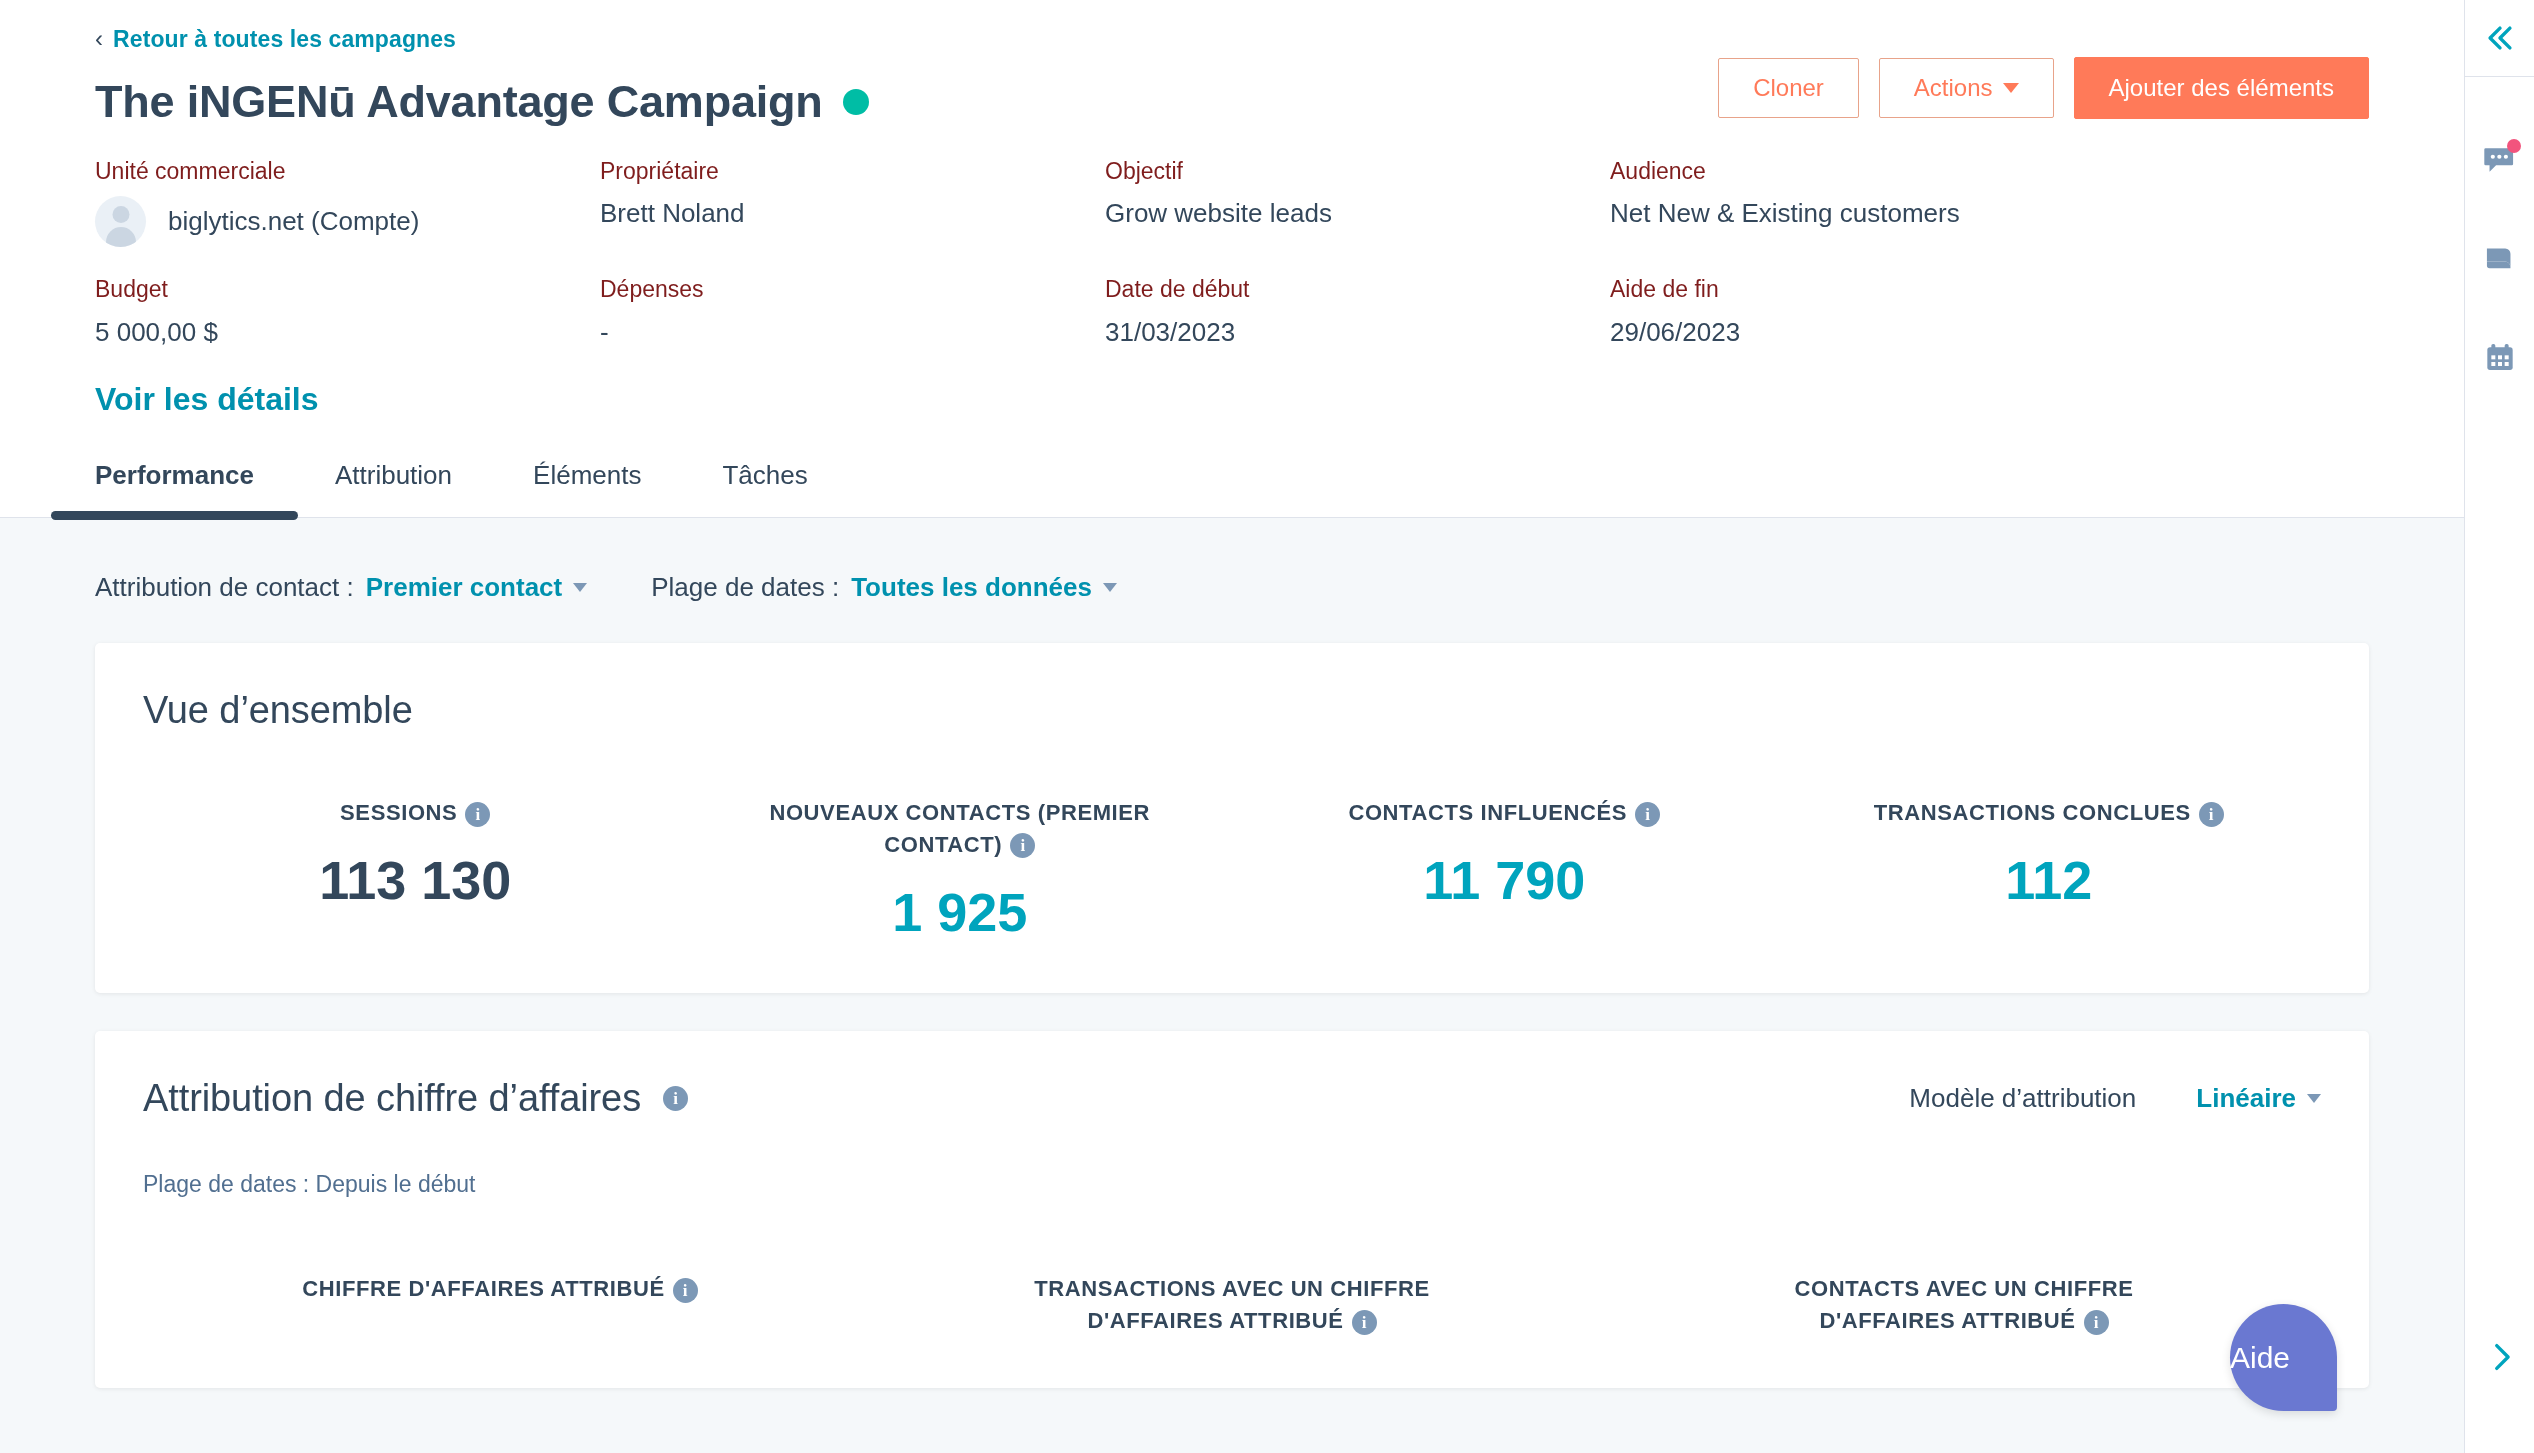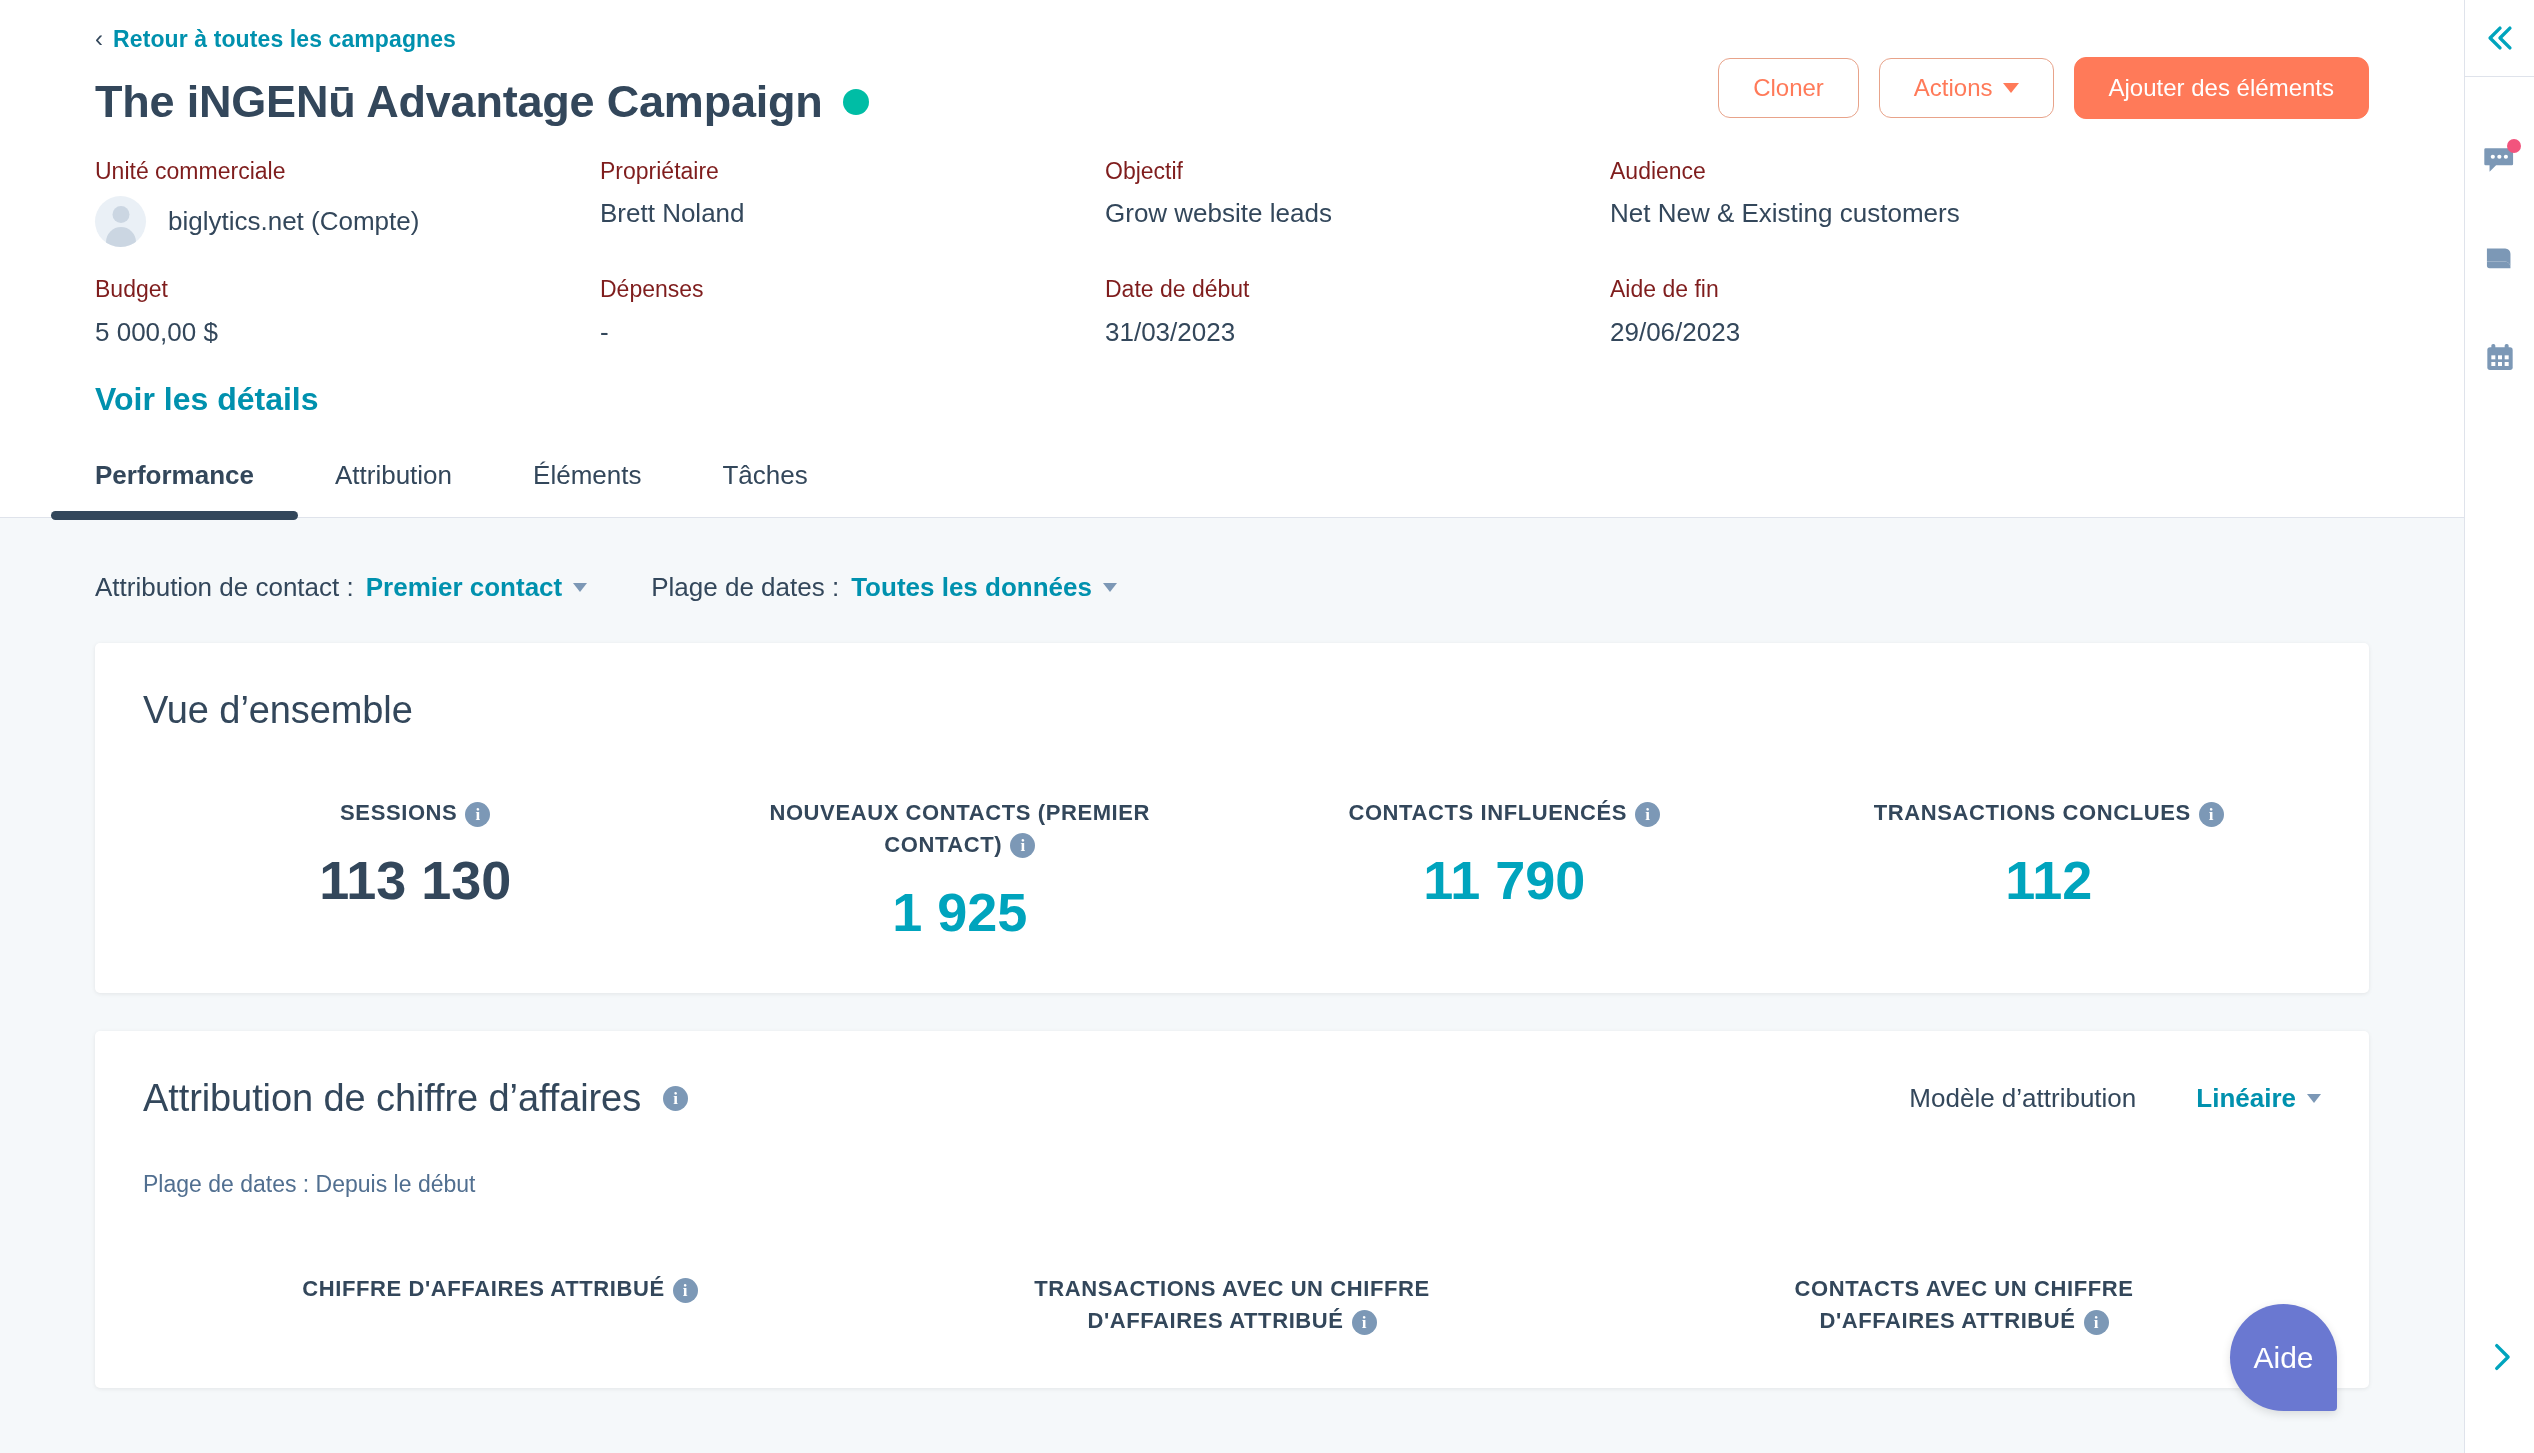--- a/index.html
+++ b/index.html
@@ -87,21 +87,21 @@
     right: 95px;
     top: 57px;
     display: flex;
     gap: 20px;
     align-items: center;
   }
   .btn {
     font-family: "Liberation Sans", sans-serif;
     font-size: 24px;
     line-height: 1;
-    border-radius: 12px;
+    border-radius: 2px;
     cursor: pointer;
     white-space: nowrap;
     display: inline-flex;
     align-items: center;
     justify-content: flex-end;
     gap: 10px;
   }
   .btn-secondary {
     background: #ffffff;
     border: 1px solid #e8a38a;
@@ -391,21 +391,20 @@
   .help-bubble {
     position: absolute;
     right: 127px;
     bottom: 42px;
     width: 107px;
     height: 107px;
     background: #6a78d1;
     border-radius: 50% 50% 4px 50%;
     display: flex;
     align-items: center;
-    justify-content: center;
     color: #ffffff;
     font-size: 30px;
     cursor: pointer;
     box-shadow: 0 3px 10px rgba(0,0,0,0.12);
     z-index: 5;
   }
 
   .rail-expand {
     position: absolute;
     right: 16px;

